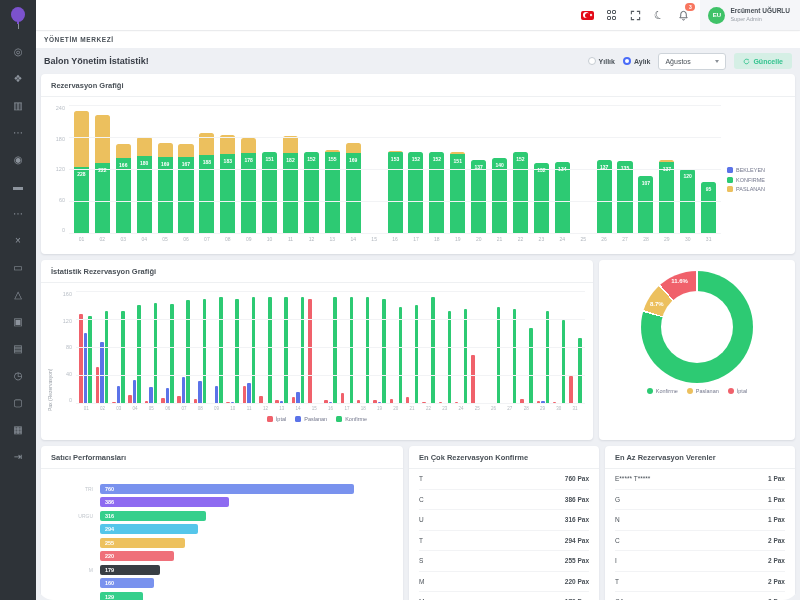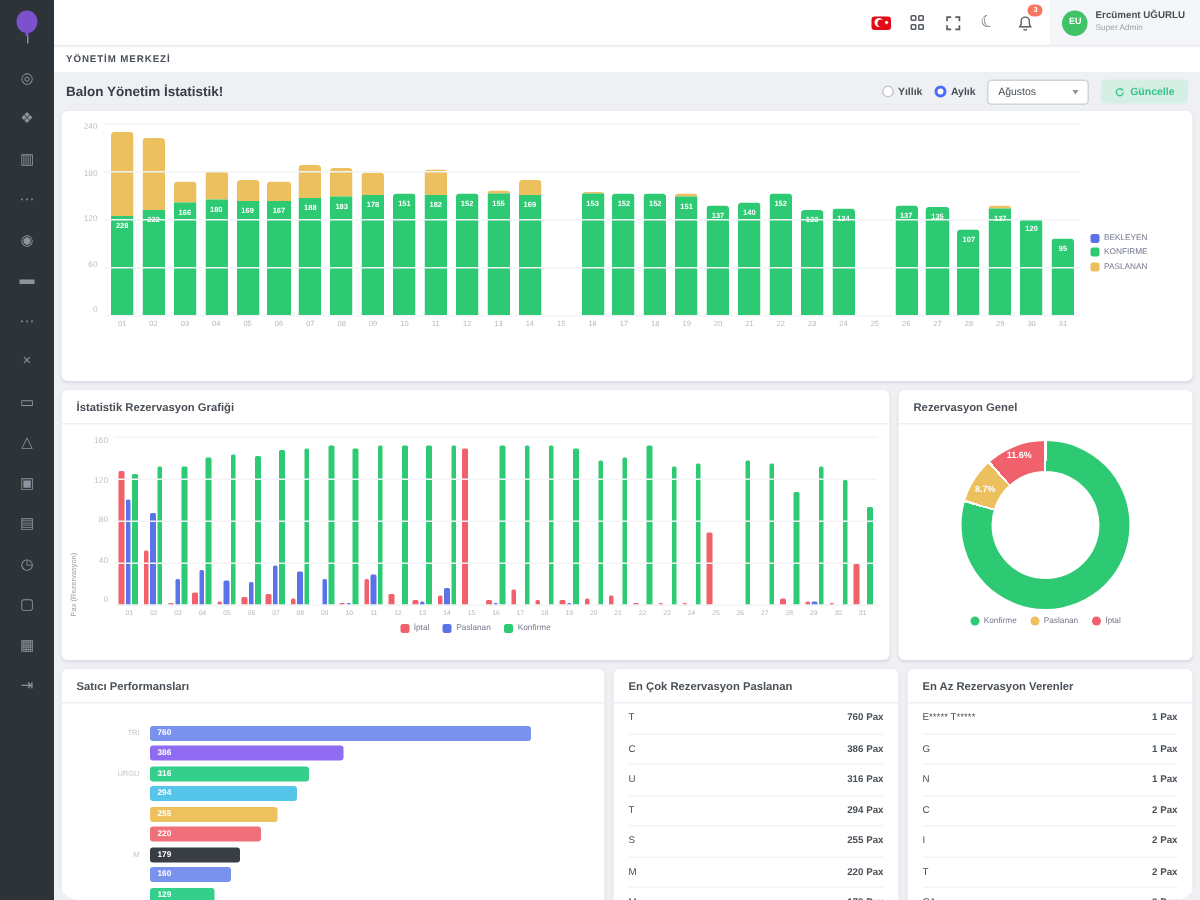--- a/index.html
+++ b/index.html
@@ -188,20 +188,21 @@
             <svg width="7" height="7" viewBox="0 0 24 24">
                 <path d="M20 12a8 8 0 1 1-2.3-5.6" fill="none" stroke="#34c38f" stroke-width="3"></path>
                 <path d="M20 3v5h-5z" fill="#34c38f"></path>
               </svg>
             <span>Güncelle</span>
           </button>
         </div>
       </div>
 
       <section class="card card1">
+        <div class="card-title">Rezervasyon Grafiği</div>
         <div class="c1-body">
           <div class="yaxis" id="c1-y" style="height:128px">
               <span>240</span>
               <span>180</span>
               <span>120</span>
               <span>60</span>
               <span>0</span>
             </div>
           <div class="plotwrap">
             <div class="plot" id="c1-plot" style="height:128px">
@@ -706,21 +707,20 @@
                 <span>Paslanan</span>
               </div>
               <div class="lg-item">
                 <span class="lg-sq" style="background: rgb(45, 202, 115);"></span>
                 <span>Konfirme</span>
               </div>
             </div>
         </section>
 
         <section class="card card3">
-          <div class="card-title">Rezervasyon Genel</div>
           <div class="donut-wrap">
             <div class="donut" id="donut" style="background: conic-gradient(rgb(255, 255, 255) 0deg, rgb(255, 255, 255) 0.9deg, rgb(45, 202, 115) 0.9deg, rgb(45, 202, 115) 285.66deg, rgb(255, 255, 255) 285.66deg, rgb(255, 255, 255) 286.56deg, rgb(255, 255, 255) 286.56deg, rgb(255, 255, 255) 287.46deg, rgb(236, 192, 94) 287.46deg, rgb(236, 192, 94) 316.98deg, rgb(255, 255, 255) 316.98deg, rgb(255, 255, 255) 317.88deg, rgb(255, 255, 255) 317.88deg, rgb(255, 255, 255) 318.78deg, rgb(240, 97, 107) 318.78deg, rgb(240, 97, 107) 358.74deg, rgb(255, 255, 255) 358.74deg, rgb(255, 255, 255) 359.64deg, rgb(255, 255, 255) 359.64deg, rgb(255, 255, 255) 360deg);">
                 <span class="dlabel" style="left: 57%; top: 62%;">79.6%</span>
                 <span class="dlabel" style="left: 8%; top: 27%;">8.7%</span>
                 <span class="dlabel" style="left: 27%; top: 6%;">11.6%</span>
               </div>
             <div class="legend-h" id="donut-legend">
                 <div class="lg-item">
                   <span class="lg-sq" style="background: rgb(45, 202, 115); border-radius: 50%;"></span>
                   <span>Konfirme</span>
@@ -792,21 +792,21 @@
               </div>
               <div class="hrow">
                 <div class="hlab"></div>
                 <div class="hbar-area">
                   <div class="hbar" style="width: 14.9368%; background: rgb(53, 207, 140);">129</div>
                 </div>
               </div>
             </div>
         </section>
         <section class="card card5">
-          <div class="card-title">En Çok Rezervasyon Paslanan</div>
+          <div class="card-title">En Çok Rezervasyon Konfirme</div>
           <div class="list" id="list-top">
               <div class="lrow">
                 <span>T</span>
                 <span class="lval">760 Pax</span>
               </div>
               <div class="lrow">
                 <span>C</span>
                 <span class="lval">386 Pax</span>
               </div>
               <div class="lrow">

